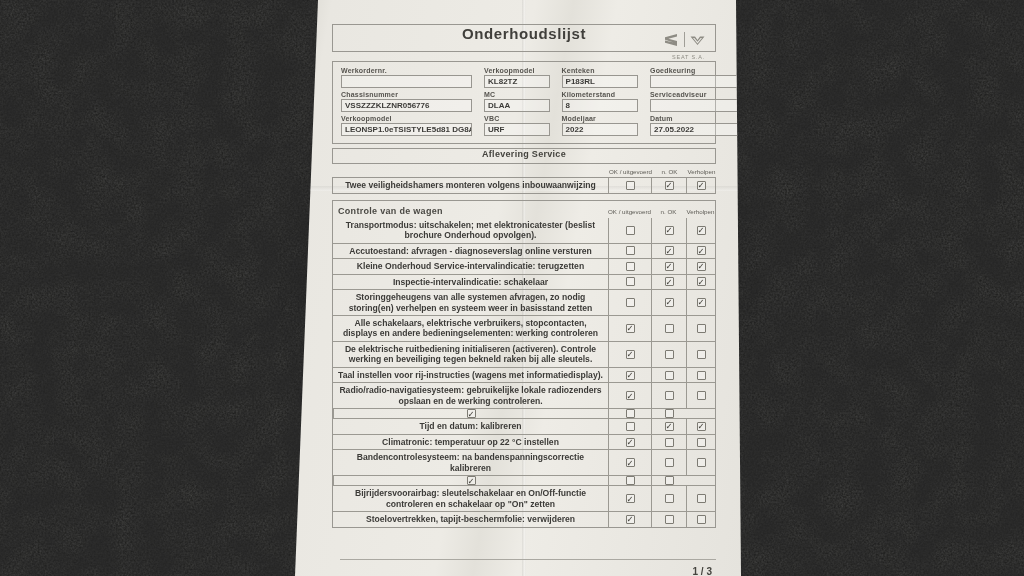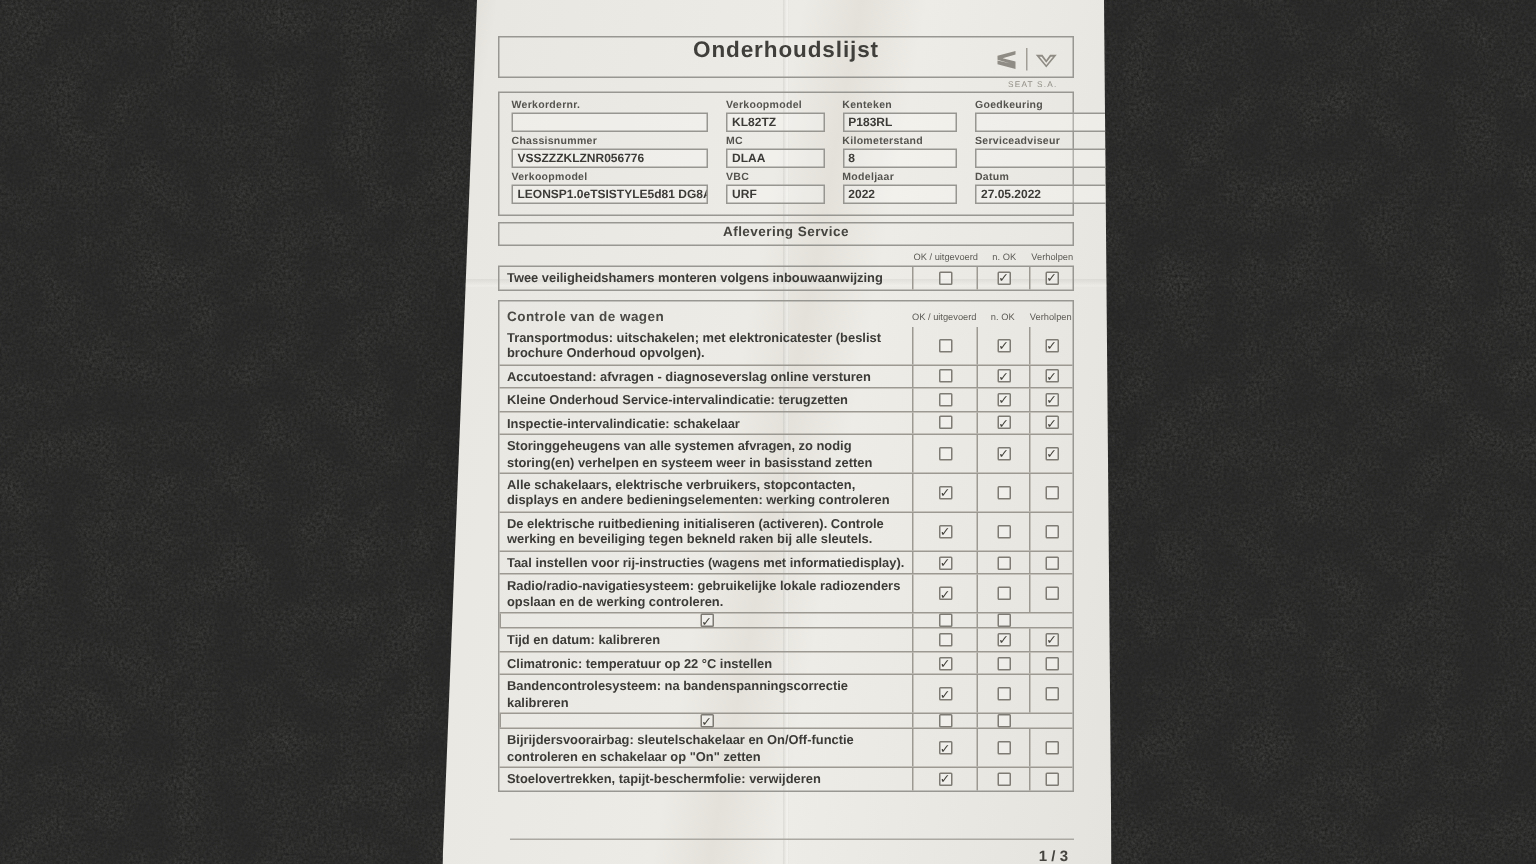--- a/index.html
+++ b/index.html
@@ -45,21 +45,21 @@
   .bar { border:1px solid #999791; height:16px; display:flex; align-items:flex-start; justify-content:center;
     font-size:9px; font-weight:700; letter-spacing:0.3px; color:#45443f; }
 
   
   .grid4 { display:grid; grid-template-columns:1fr 43px 35px 29px; }
   .hdr-row { margin-top:4px; align-items:end; }
   .colh { font-size:6.2px; color:#5d5b55; text-align:center; padding-bottom:2px; line-height:1.15; }
   .colh.narrow { padding-left:4px; padding-right:4px; }
   .sec-title { font-size:9px; font-weight:700; color:#4a4944; padding:5px 5px 2px; letter-spacing:0.3px; }
   .tbl { border:1px solid #999791; }
-  .t-row { border-top:1px solid #9b9992; }
+  .t-row { border-top:1px solid #9b9992;text-align:center; }
   .t-row:first-child { border-top:0; }
   .t-row .t-text { font-size:8.6px; font-weight:700; line-height:1.22; padding:2px 5px; color:#3c3b38; }
   .t-cell { border-left:1px solid #9b9992; display:flex; align-items:center; justify-content:center; }
   .cb { width:9px; height:9px; border:1px solid #7d7b73; border-radius:1px; display:flex;
     align-items:center; justify-content:center; font-size:8.5px; line-height:1; color:#45433c;
     background:rgba(255,255,255,0.3); }
   .inline-box { display:inline-block; border:1px solid #8f8d86; min-width:48px; height:13px;
     font-size:8.5px; font-weight:700; padding:0 3px; margin-left:4px; vertical-align:-3px;
     background:rgba(255,255,255,0.3); }
 

